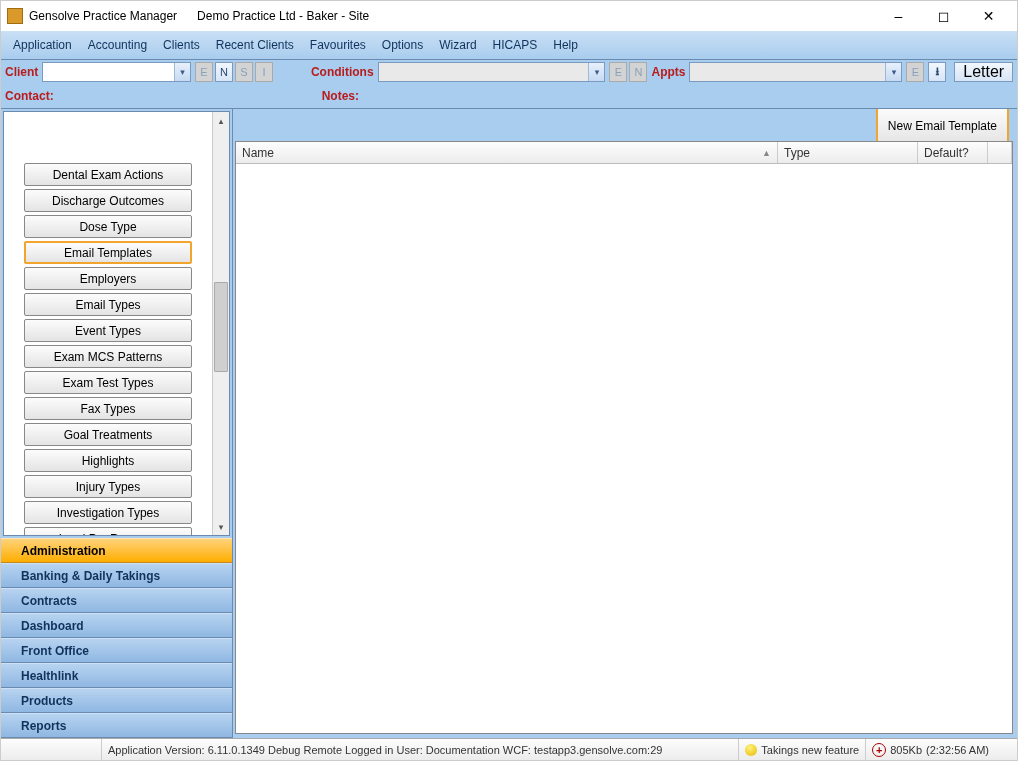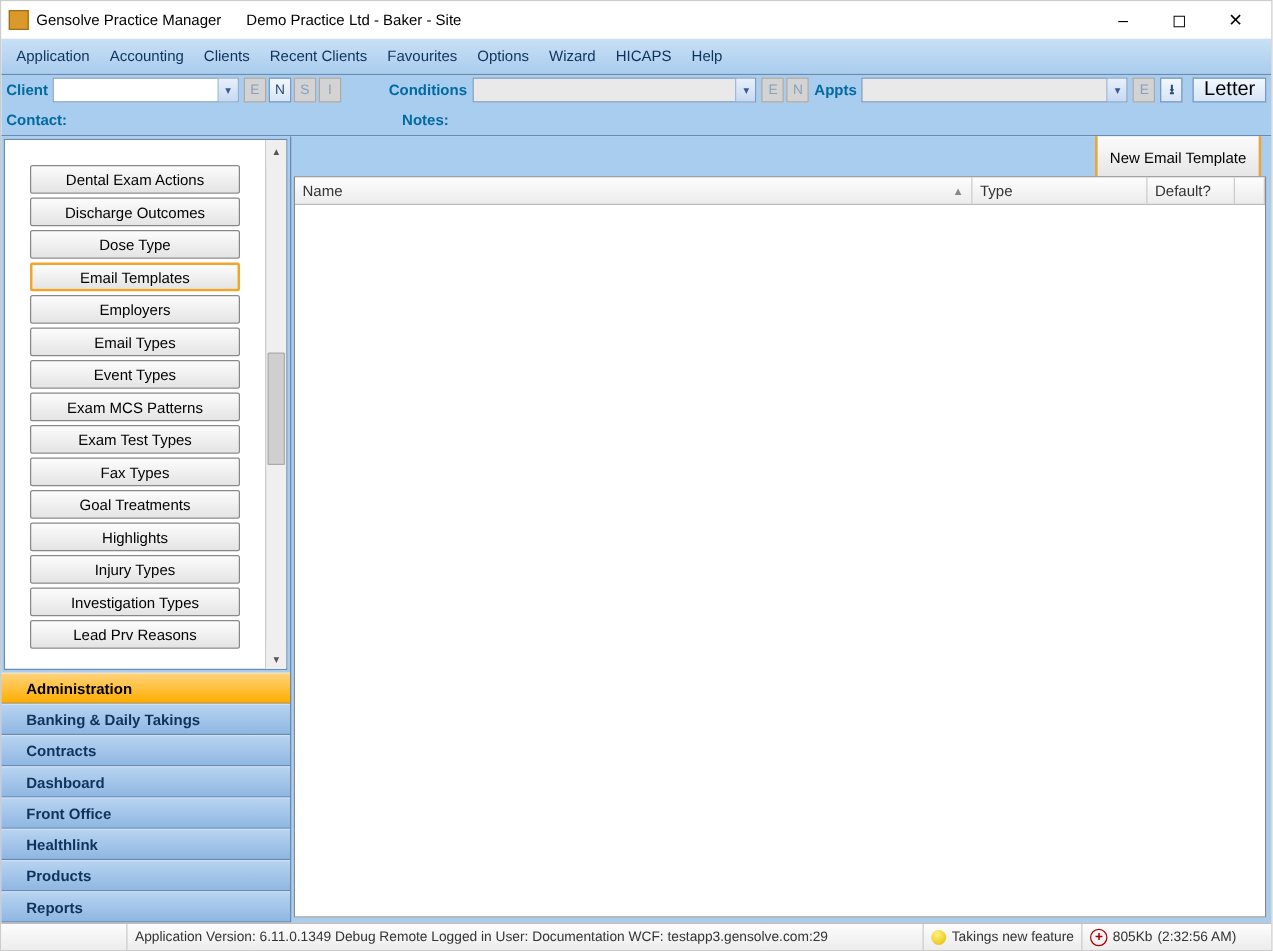--- a/index.html
+++ b/index.html
@@ -14,34 +14,34 @@
   .titlebar .spacer { flex: 1; }
   .winbtn { width: 45px; height: 30px; display: flex; align-items: center; justify-content: center; font-size: 14px; font-family: "Segoe UI Symbol", sans-serif; }
 
   
   .menubar { height: 24px; background: linear-gradient(#c9dff5, #a9cdee); display: flex; align-items: center; padding: 14px 6px; gap: 4px; border-bottom: 1px solid #6a8ab0;}
   .menubar span { padding: 2px 6px; color: #10335c; font-size: 12px; cursor: default; }
 
   
   .toolblock { background: #a9cdee; border-bottom: 1px solid #6a8ab0;}
   .toolrow { height: 24px; display: flex; align-items: center; padding: 0 4px; gap: 4px; }
-  .label-b { font-weight: bold; color: #0369a1; font-size: 12px; }
+  .label-b { font-weight: bold; color: #b91c1c; font-size: 12px; }
   .combo { height: 20px; border: 1px solid #7a9ac0; background: #fff; display: flex; align-items: center; justify-content: flex-end; }
   .combo .arrow { width: 16px; height: 100%; background: linear-gradient(#e8f0fb, #c6daf2); display: flex; align-items: center; justify-content: center; color: #3a5b8c; font-size: 9px; border-left: 1px solid #9fb8d8;}
   .tinybtn { height: 20px; min-width: 18px; padding: 0 2px; border: 1px solid #7a9ac0; background: linear-gradient(#f2f7fd, #d7e5f6); display: flex; align-items: center; justify-content: center; font-size: 11px; color: #2a4a73; cursor: default;}
   .tinybtn.disabled { color: #8aa0ba; background: #d3d3d3; border-color:#aaa;}
   .actbtn { height: 20px; padding: 0 8px; border: 1px solid #7a9ac0; background: linear-gradient(#f2f7fd, #d7e5f6); display: flex; align-items: center; justify-content: center; font-size: 16px; color: #000; cursor: default;}
 
   
   .main { flex: 1; display: flex; background: #a9cdee; overflow: hidden; }
 
   
   .leftpanel { width: 232px; background: #a9cdee; display: flex; flex-direction: column; border-right: 1px solid #6a8ab0; }
   .scrolllist-wrap { flex: 1; display: flex; overflow: hidden; border: 1px solid #6a8ab0; margin: 2px; background: #fff; }
-  .scrolllist { flex: 1; overflow: hidden; padding: 20px; }
+  .scrolllist { flex: 1; overflow: hidden; padding: 20px; margin-top: 31px; }
   .scrolllist .widebtn { height: 23px; margin-bottom: 3px; border: 1px solid #888; background: linear-gradient(#fcfcfc, #e4e4e4); display: flex; align-items: center; justify-content: center; font-size: 12px; color: #000; cursor: default; border-radius: 2px;}
   .scrolllist .widebtn.highlight { border: 2px solid #f2a52d; }
   .vscroll { width: 17px; background: #efefef; position: relative; border-left: 1px solid #ccc;}
   .vscroll .thumb { position: absolute; left: 1px; right: 1px; top: 170px; height: 90px; background: #cfcfcf; border: 1px solid #aaa; border-radius: 1px;}
   .vscroll .arrowbtn { height: 17px; background: #efefef; display:flex;align-items:center;justify-content:center;color:#555;font-size:9px;}
   .vscroll .arrowbtn.up { position:absolute; top:0; left:0; right:0;}
   .vscroll .arrowbtn.down { position:absolute; bottom:0; left:0; right:0;}
 
   .navsection { }
   .navitem { height: 25px; background: linear-gradient(#b7d3f0, #8fb7e2); border-top: 1px solid #cde1f6; border-bottom: 1px solid #6a8ab0; padding-left: 20px; display: flex; align-items: center; font-weight: bold; font-size: 12px; color: #10335c; cursor: default;}

